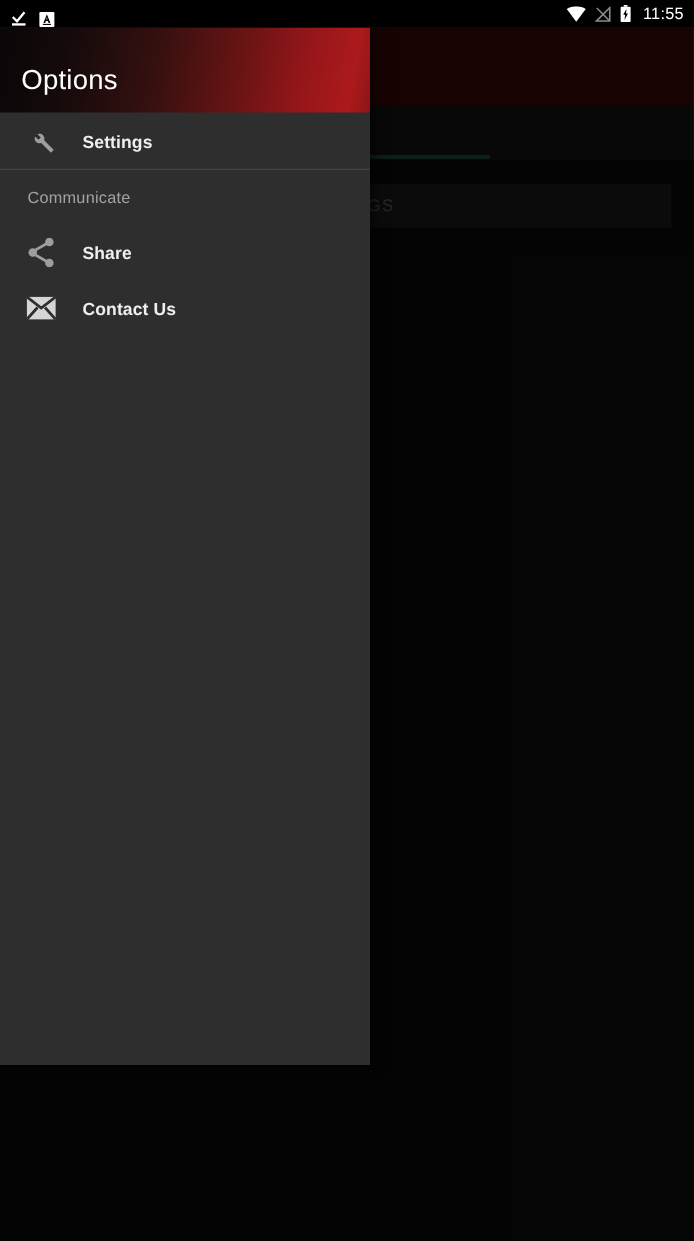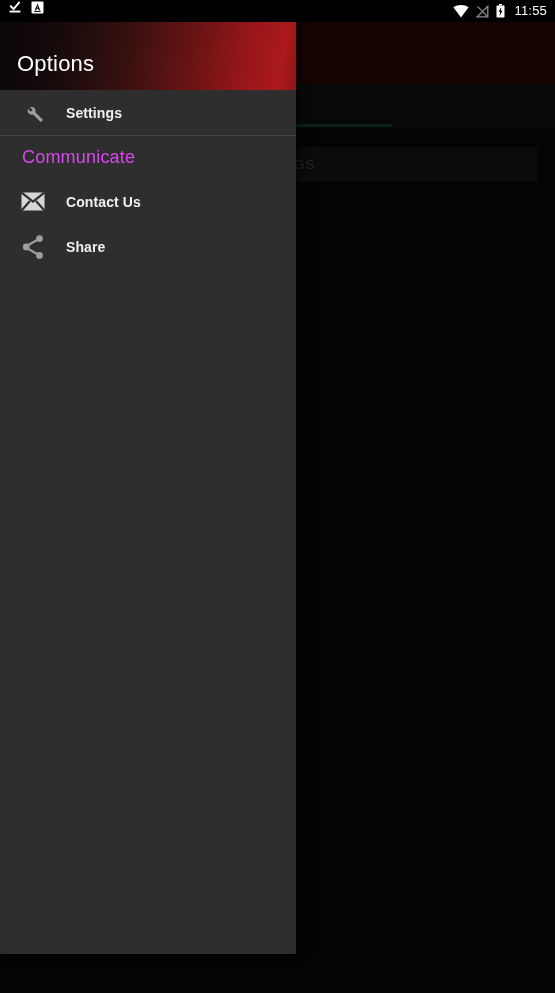--- a/index.html
+++ b/index.html
@@ -14,21 +14,21 @@
     width:555px; height:993px;
     background:#0d0d0d;
   }
 
   
   #statusbar {
     position:absolute; top:0; left:0;
     width:555px; height:22px;
     background:#000;
     z-index:40;
-    display:flex; align-items:flex-start;
+    display:flex; align-items:flex-end;
     padding:0 8px;
   }
   #statusbar .left { display:flex; align-items:center; gap:9px; }
   #statusbar .right {
     margin-left:auto;
     display:flex; align-items:center; gap:7px;
   }
   .sb-icon { display:block; }
   #clock {
     color:#fff; font-size:13px; letter-spacing:.2px;
@@ -76,21 +76,21 @@
   #scrim {
     position:absolute; top:22px; left:0;
     width:555px; height:971px;
     background:rgba(0,0,0,0.80);
     z-index:10;
   }
 
   
   #drawer {
     position:absolute; top:22px; left:0;
-    width:296px; height:932px;
+    width:296px; height:830px;
     background:#2e2e2e;
     z-index:20;
     box-shadow:3px 0 10px rgba(0,0,0,0.6);
     overflow:hidden;
   }
   #drawer-header {
     position:relative;
     width:296px; height:68px;
     background:linear-gradient(100deg,
         #0a0607 0%, #140a0b 18%, #35100f 42%,
@@ -123,22 +123,22 @@
     height:1px;
     background:#444444;
     margin:0;
   }
   .drawer-subheader {
     height:43px;
     display:flex; align-items:center;
     padding-left:22px;
   }
   .drawer-subheader span {
-    color:#d946ef;
-    font-size:18px;
+    color:#a3a3a3;
+    font-size:13px;
     letter-spacing:.2px;
   }
 </style>
 </head>
 <body>
 
 <div id="screen">
 
   <div id="app-bg">
     <div id="app-appbar"></div>
@@ -165,45 +165,45 @@
           <path fill="#9e9e9e" d="M21.7 18.6l-7.4-7.4c.5-1.4.2-3-.9-4.1-1.2-1.2-2.9-1.4-4.4-.8l2.6 2.6-1.8 1.8-2.7-2.6c-.7 1.5-.4 3.2.8 4.4 1.1 1.1 2.7 1.4 4.1.9l7.4 7.4c.2.2.5.2.7 0l1.6-1.6c.2-.2.2-.5 0-.6z"></path>
         </svg>
       </div>
       <div class="di-label">Settings</div>
     </div>
 
     <div class="drawer-divider"></div>
 
     <div class="drawer-subheader">
       <span>Communicate</span>
-    </div>
-
-    <div class="drawer-item">
-      <div class="di-icon">
-        <svg width="24" height="19" viewBox="0 0 24 19">
-          <rect x="0.5" y="0.5" width="23" height="18" fill="#d6d6d6"></rect>
-          <path d="M0.5 0.5 L12 9.5 L23.5 0.5" fill="none" stroke="#2e2e2e" stroke-width="2.2"></path>
-          <path d="M0.5 18.5 L9 9 M23.5 18.5 L15 9" fill="none" stroke="#2e2e2e" stroke-width="2.2"></path>
-        </svg>
-      </div>
-      <div class="di-label">Contact Us</div>
     </div>
 
     <div class="drawer-item">
       <div class="di-icon">
         <svg width="22" height="24" viewBox="0 0 22 24">
           <path fill="none" stroke="#9e9e9e" stroke-width="2.2" d="M16.5 4.2 L5.5 10.5 M5.5 13.5 L16.5 19.8"></path>
           <circle cx="17.5" cy="3.6" r="3.4" fill="#9e9e9e"></circle>
           <circle cx="4.2" cy="12" r="3.4" fill="#9e9e9e"></circle>
           <circle cx="17.5" cy="20.4" r="3.4" fill="#9e9e9e"></circle>
         </svg>
       </div>
       <div class="di-label">Share</div>
     </div>
 
+    <div class="drawer-item">
+      <div class="di-icon">
+        <svg width="24" height="19" viewBox="0 0 24 19">
+          <rect x="0.5" y="0.5" width="23" height="18" fill="#d6d6d6"></rect>
+          <path d="M0.5 0.5 L12 9.5 L23.5 0.5" fill="none" stroke="#2e2e2e" stroke-width="2.2"></path>
+          <path d="M0.5 18.5 L9 9 M23.5 18.5 L15 9" fill="none" stroke="#2e2e2e" stroke-width="2.2"></path>
+        </svg>
+      </div>
+      <div class="di-label">Contact Us</div>
+    </div>
+
 
 
   </div>
 
   <div id="statusbar">
     <div class="left">
       <svg class="sb-icon" width="14" height="14" viewBox="0 0 14 14">
         <path fill="none" stroke="#ffffff" stroke-width="1.9" d="M2.2 5.6 L5.6 9 L11.6 1.8"></path>
         <rect x="1.6" y="10.6" width="10.8" height="1.9" fill="#ffffff"></rect>
       </svg>

